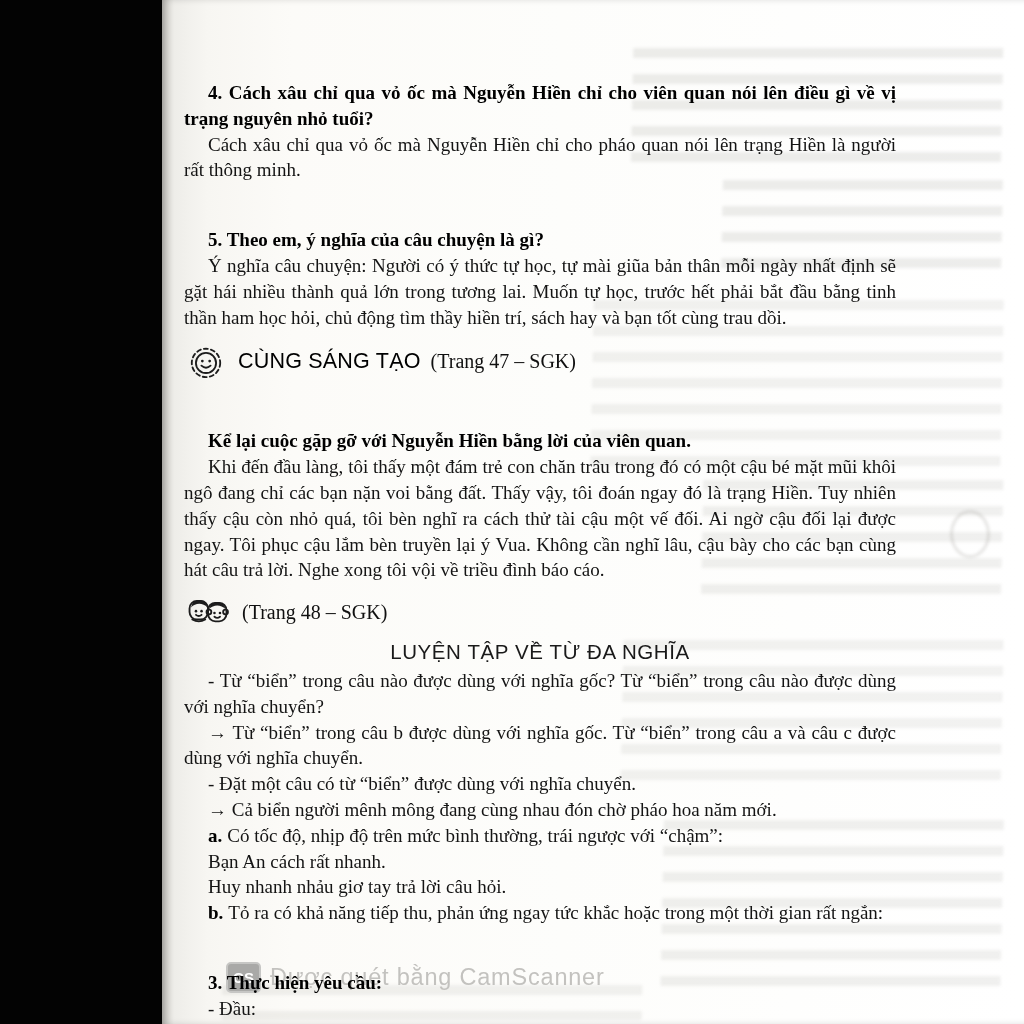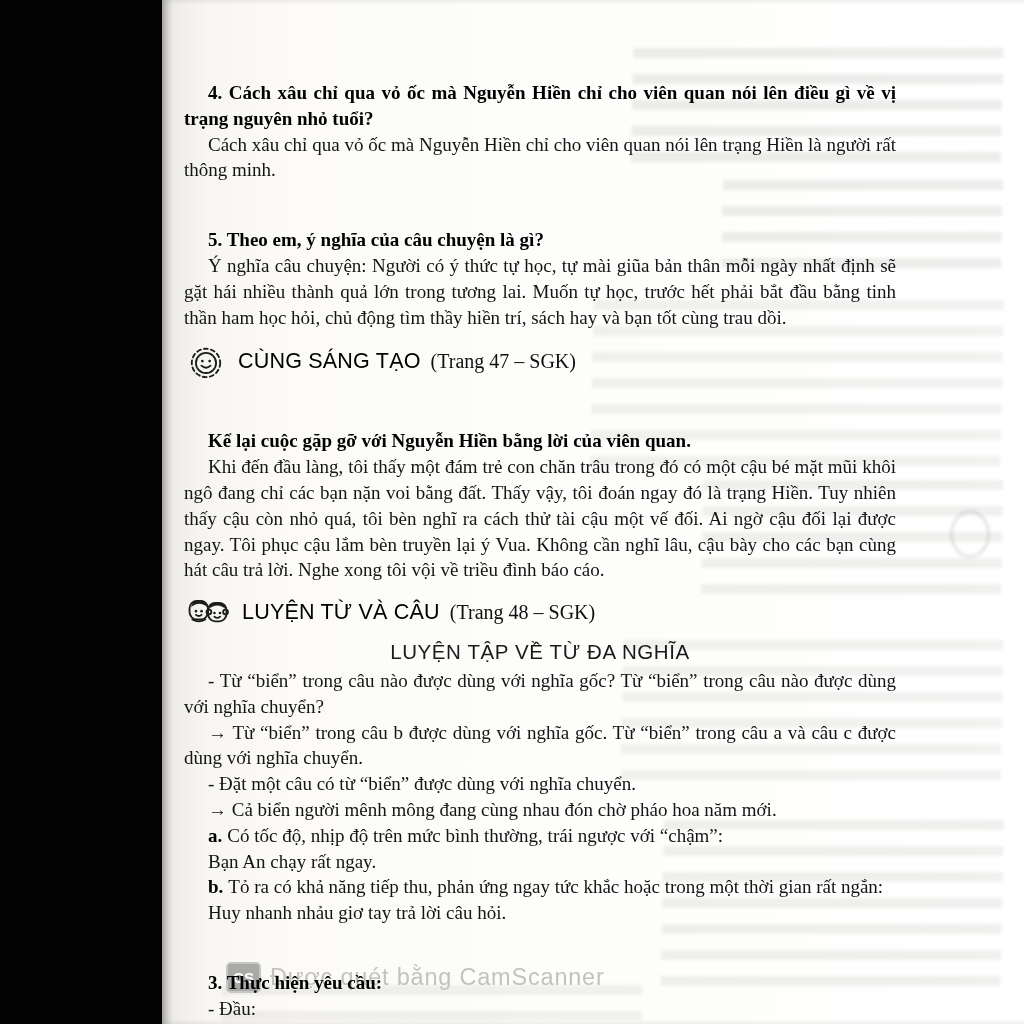--- a/index.html
+++ b/index.html
@@ -83,21 +83,21 @@
   </div>
 
   <div class="watermark">
     <div class="wm-badge">CS</div>
     <div class="wm-text">Được quét bằng CamScanner</div>
   </div>
 
   <div class="text-col">
 
     <p class="bold">4. Cách xâu chỉ qua vỏ ốc mà Nguyễn Hiền chỉ cho viên quan nói lên điều gì về vị trạng nguyên nhỏ tuổi?</p>
-    <p>Cách xâu chỉ qua vỏ ốc mà Nguyễn Hiền chỉ cho viên quan nói lên trạng Hiền là người rất thông minh.</p>
+    <p>Cách xâu chỉ qua vỏ ốc mà Nguyễn Hiền chỉ cho pháo quan nói lên trạng Hiền là người rất thông minh.</p>
     <p class="bold">5. Theo em, ý nghĩa của câu chuyện là gì?</p>
     <p>Ý nghĩa câu chuyện: Người có ý thức tự học, tự mài giũa bản thân mỗi ngày nhất định sẽ gặt hái nhiều thành quả lớn trong tương lai. Muốn tự học, trước hết phải bắt đầu bằng tinh thần ham học hỏi, chủ động tìm thầy hiền trí, sách hay và bạn tốt cùng trau dồi.</p>
 
     <div class="section-hdr">
       <span class="hdr-icon">
         <svg width="44" height="44" viewBox="0 0 48 48" aria-hidden="true">
           <circle class="ln" cx="24" cy="25" r="11"></circle>
           <circle class="ln" cx="24" cy="25" r="15.5" stroke-dasharray="4.4 3.4"></circle>
           <circle class="fl" cx="20" cy="23" r="1.5"></circle>
           <circle class="fl" cx="28" cy="23" r="1.5"></circle>
@@ -124,33 +124,32 @@
 
           <rect class="ln" x="26" y="10" width="20" height="20" rx="8"></rect>
           <path class="fl" d="M27 17 q2-8 9-8 q7 0 9 8 q-4-4 -9-4 q-5 0 -9 4z"></path>
           <circle class="ln" cx="27" cy="20" r="2.6"></circle>
           <circle class="ln" cx="45" cy="20" r="2.6"></circle>
           <circle class="fl" cx="33" cy="21" r="1.4"></circle>
           <circle class="fl" cx="39" cy="21" r="1.4"></circle>
           <path class="ln" d="M33 25 q3 2.6 6 0"></path>
         </svg>
       </span>
-      <span class="hdr-title">LUYỆN TỪ VÀ CÂU</span>
       <span class="hdr-sub">(Trang 48 – SGK)</span>
     </div>
 
     <p class="center-heading">LUYỆN TẬP VỀ TỪ ĐA NGHĨA</p>
 
     <p>- Từ “biển” trong câu nào được dùng với nghĩa gốc? Từ “biển” trong câu nào được dùng với nghĩa chuyển?</p>
     <p>→ Từ “biển” trong câu b được dùng với nghĩa gốc. Từ “biển” trong câu a và câu c được dùng với nghĩa chuyển.</p>
     <p>- Đặt một câu có từ “biển” được dùng với nghĩa chuyển.</p>
     <p>→ Cả biển người mênh mông đang cùng nhau đón chờ pháo hoa năm mới.</p>
 
     <p><span class="lead">a.</span><span>Có tốc độ, nhịp độ trên mức bình thường, trái ngược với “chậm”:</span></p>
-    <p>Bạn An chạy rất ngay.</p>
+    <p>Bạn An cách rất nhanh.</p>
+    <p>Huy nhanh nhảu giơ tay trả lời câu hỏi.</p>
     <p><span class="lead">b.</span><span>Tỏ ra có khả năng tiếp thu, phản ứng ngay tức khắc hoặc trong một thời gian rất ngắn:</span></p>
-    <p>Huy nhanh nhảu giơ tay trả lời câu hỏi.</p>
 
     <p class="bold">3. Thực hiện yêu cầu:</p>
     <p>- Đầu:</p>
 
   </div>
 </div>
 
 </body></html>

